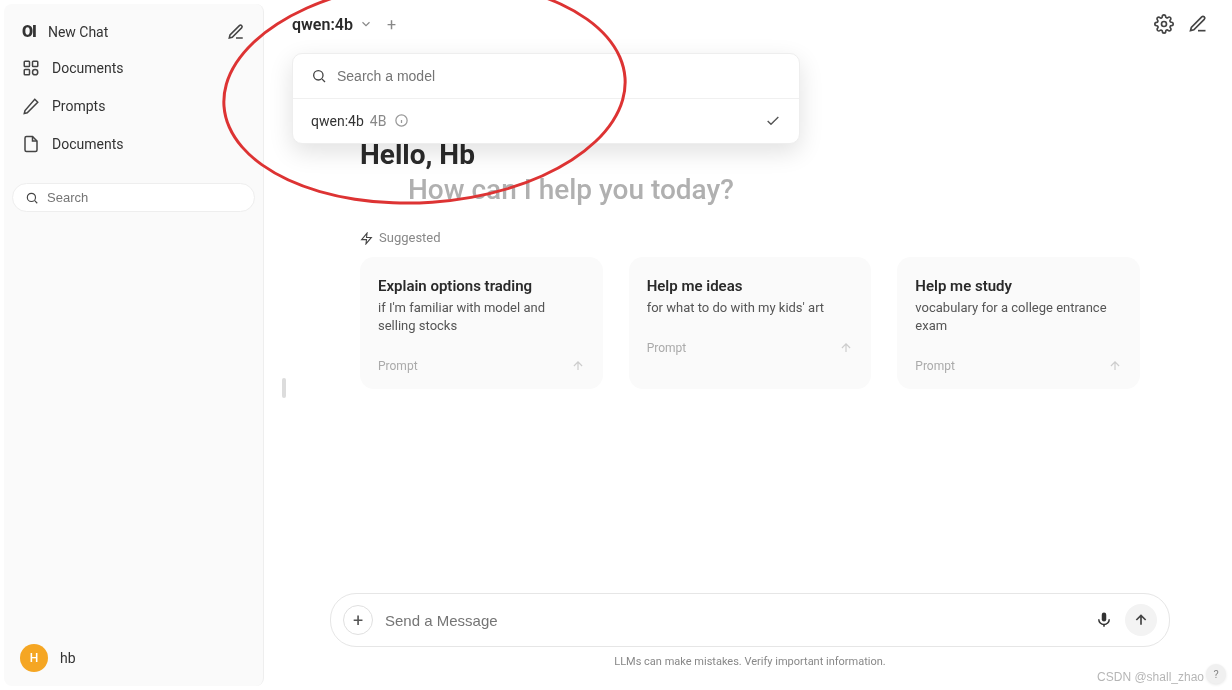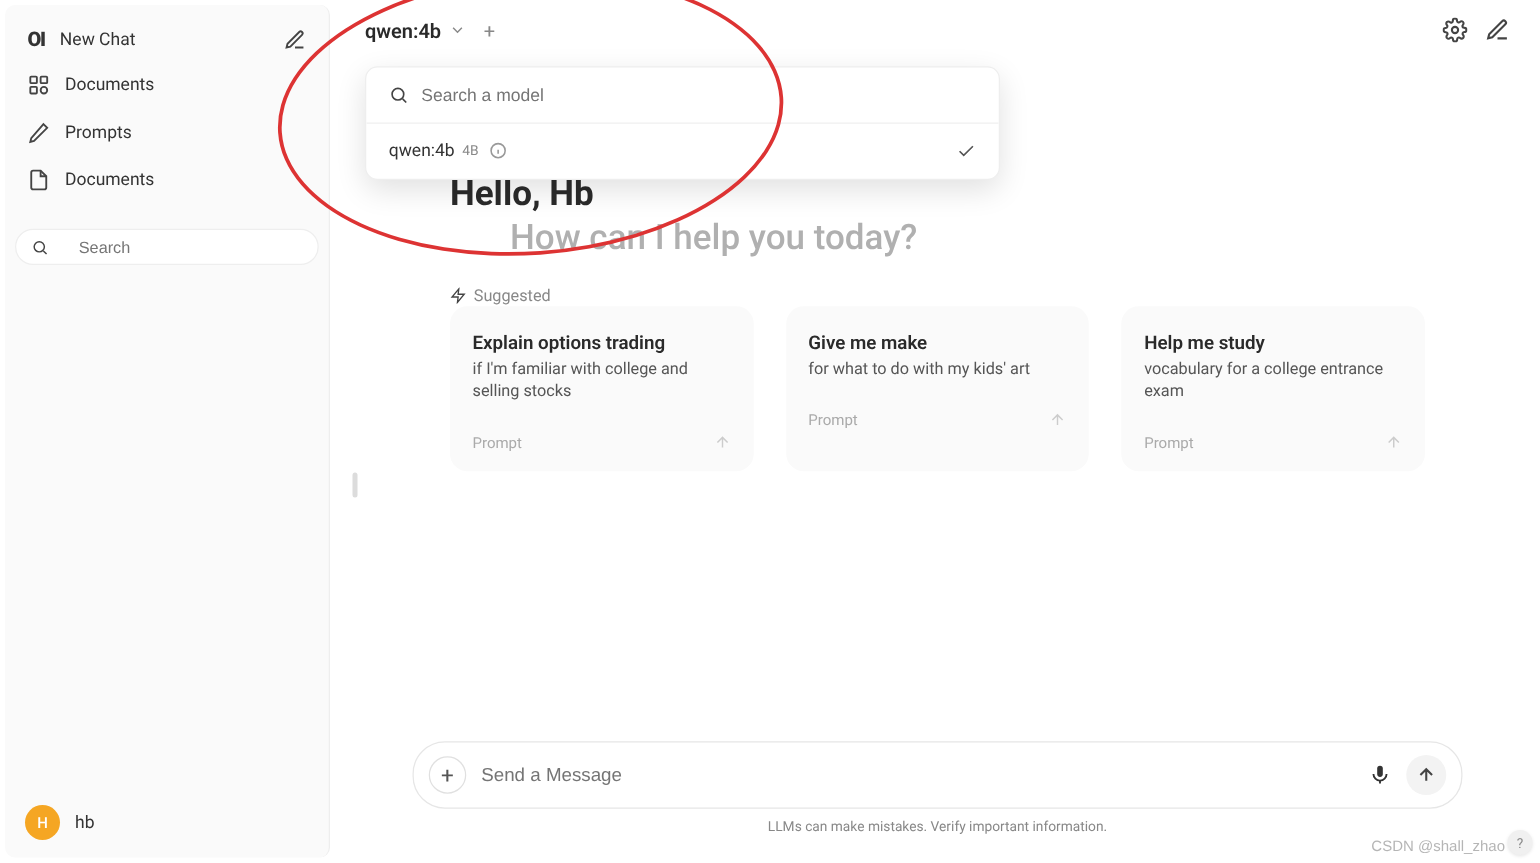--- a/index.html
+++ b/index.html
@@ -6,46 +6,46 @@
 body { font-family: -apple-system, BlinkMacSystemFont, "Segoe UI", Roboto, sans-serif; background: #fff; color: #333; width: 1232px; height: 690px; overflow: hidden; position: relative; }
 .app { display: flex; height: 100%; }
 .sidebar { width: 260px; background: #fafafa; border-right: 1px solid #eee; display: flex; flex-direction: column; border-radius: 8px; margin: 4px; }
 .sidebar-top { padding: 10px 12px; }
 .sidebar-header { display: flex; align-items: center; justify-content: space-between; padding: 8px 6px; }
 .sidebar-header-left { display: flex; align-items: center; gap: 12px; }
 .logo-oi { font-weight: 900; font-size: 16px; letter-spacing: -1px; }
 .new-chat-label { font-size: 14px; color: #333; }
 .nav-item { display: flex; align-items: center; gap: 12px; padding: 10px 6px; font-size: 14px; color: #333; cursor: pointer; border-radius: 6px; }
 .icon { width: 18px; height: 18px; display: inline-flex; align-items: center; justify-content: center; color: #444; flex-shrink: 0; }
-.search-box { margin: 10px 8px; background: #fff; border: 1px solid #eee; border-radius: 18px; padding: 6px 12px; display: flex; align-items: center; gap: 24px; }
+.search-box { margin: 10px 8px; background: #fff; border: 1px solid #eee; border-radius: 18px; padding: 6px 12px; display: flex; align-items: center; gap: 8px; }
 .search-box input { border: none; outline: none; font-size: 13px; flex: 1; background: transparent; color: #888; }
 .sidebar-footer { margin-top: auto; padding: 14px 16px; display: flex; align-items: center; gap: 12px; }
 .avatar { width: 28px; height: 28px; border-radius: 50%; background: #f5a623; color: #fff; display: flex; align-items: center; justify-content: center; font-size: 12px; font-weight: 500; }
 .username { font-size: 14px; color: #333; }
 .main { flex: 1; display: flex; flex-direction: column; position: relative; }
 .main-header { display: flex; align-items: center; justify-content: space-between; padding: 14px 24px; }
 .model-selector-wrap { display: flex; align-items: center; gap: 10px; position: relative; }
 .model-name { font-size: 16px; font-weight: 600; color: #2a2a2a; display: flex; align-items: center; gap: 6px; cursor: pointer; }
 .plus-model { color: #888; font-size: 16px; cursor: pointer; padding: 0 4px; }
 .header-icons { display: flex; gap: 14px; color: #555; }
 .header-icons .icon { cursor: pointer; width: 20px; height: 20px; }
 .dropdown { position: absolute; top: 38px; left: 0; width: 508px; background: #fff; border: 1px solid #eee; border-radius: 10px; box-shadow: 0 8px 24px rgba(0,0,0,0.12); z-index: 50; overflow: hidden; }
 .dropdown-search { display: flex; align-items: flex-end; gap: 10px; padding: 14px 18px; border-bottom: 1px solid #f0f0f0; }
 .dropdown-search input { border: none; outline: none; font-size: 14px; flex: 1; color: #999; }
 .dropdown-item { display: flex; align-items: center; padding: 14px 18px; cursor: pointer; }
 .dropdown-item-name { font-size: 14px; color: #333; margin-right: 6px; }
-.dropdown-item-size { font-size: 11px; color: #888; margin-right: 8px; }
+.dropdown-item-size { font-size: 14px; color: #888; margin-right: 8px; }
 .dropdown-item .info-icon { color: #999; }
 .dropdown-item .check { margin-left: auto; color: #555; }
 .main-content { flex: 1; display: flex; flex-direction: column; align-items: center; padding-top: 30px; position: relative; }
 .brand-circle { width: 40px; height: 40px; border: 1px solid #e8e8e8; border-radius: 50%; display: flex; align-items: center; justify-content: center; font-weight: 900; font-size: 16px; margin-bottom: 20px; letter-spacing: -1px; }
 .hello-block { width: 780px; }
 .hello { font-size: 28px; font-weight: 700; color: #2a2a2a; margin-bottom: 2px; }
 .subhello { font-size: 28px; font-weight: 500; color: #b0b0b0; margin-left: 48px; }
-.suggested { display: flex; align-items: flex-start; gap: 6px; margin-top: 24px; font-size: 13px; color: #888; }
+.suggested { display: flex; align-items: flex-end; gap: 6px; margin-top: 24px; margin-bottom: 12px; font-size: 13px; color: #888; }
 .cards { display: flex; gap: 26px; }
 .card { width: 250px; background: #fafafa; border-radius: 14px; padding: 20px 18px 16px; display: flex; flex-direction: column; cursor: pointer; }
 .card-title { font-size: 15px; font-weight: 600; color: #2a2a2a; margin-bottom: 4px; }
 .card-desc { font-size: 13px; color: #555; line-height: 1.4; }
 .card-footer { display: flex; justify-content: space-between; align-items: center; margin-top: 24px; font-size: 12px; color: #aaa; }
 .card-footer .arrow { color: #ccc; }
 .divider-pill { position: absolute; left: 14px; top: 330px; width: 4px; height: 20px; background: #dcdcdc; border-radius: 2px; }
 .composer-wrap { position: absolute; bottom: 22px; left: 50%; transform: translateX(-50%); width: 840px; }
 .composer { display: flex; align-items: center; gap: 12px; border: 1px solid #e6e6e6; border-radius: 26px; padding: 10px 12px; background: #fff; }
 .plus-btn { width: 30px; height: 30px; border: 1px solid #e0e0e0; border-radius: 50%; display: flex; align-items: center; justify-content: center; font-size: 18px; color: #555; cursor: pointer; }
@@ -186,32 +186,32 @@
           <span class="icon" style="width:13px;height:13px;">
             <svg viewBox="0 0 24 24" fill="none" stroke="currentColor" stroke-width="2">
                 <path d="M13 2L3 14h9l-1 8 10-12h-9l1-8z"></path>
               </svg>
           </span>
           <span>Suggested</span>
         </div>
         <div class="cards">
           <div class="card">
             <div class="card-title">Explain options trading</div>
-            <div class="card-desc">if I'm familiar with college and selling stocks</div>
+            <div class="card-desc">if I'm familiar with model and selling stocks</div>
             <div class="card-footer">
               <span>Prompt</span>
               <span class="arrow icon" style="width:14px;height:14px;">
                   <svg viewBox="0 0 24 24" fill="none" stroke="currentColor" stroke-width="2">
                     <path d="M12 19V5M5 12l7-7 7 7"></path>
                   </svg>
                 </span>
             </div>
           </div>
           <div class="card">
-            <div class="card-title">Give me make</div>
+            <div class="card-title">Help me ideas</div>
             <div class="card-desc">for what to do with my kids' art</div>
             <div class="card-footer">
               <span>Prompt</span>
               <span class="arrow icon" style="width:14px;height:14px;">
                   <svg viewBox="0 0 24 24" fill="none" stroke="currentColor" stroke-width="2">
                     <path d="M12 19V5M5 12l7-7 7 7"></path>
                   </svg>
                 </span>
             </div>
           </div>

